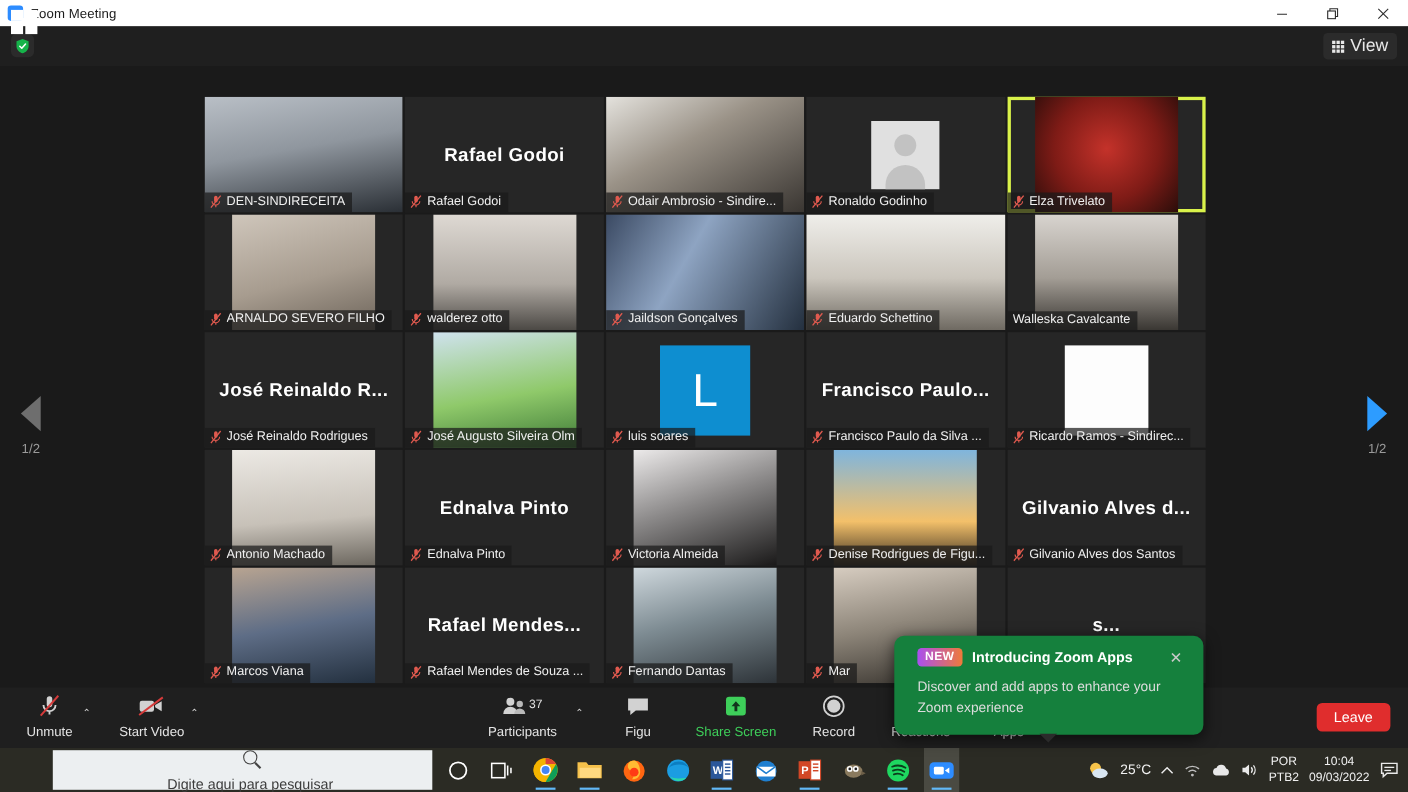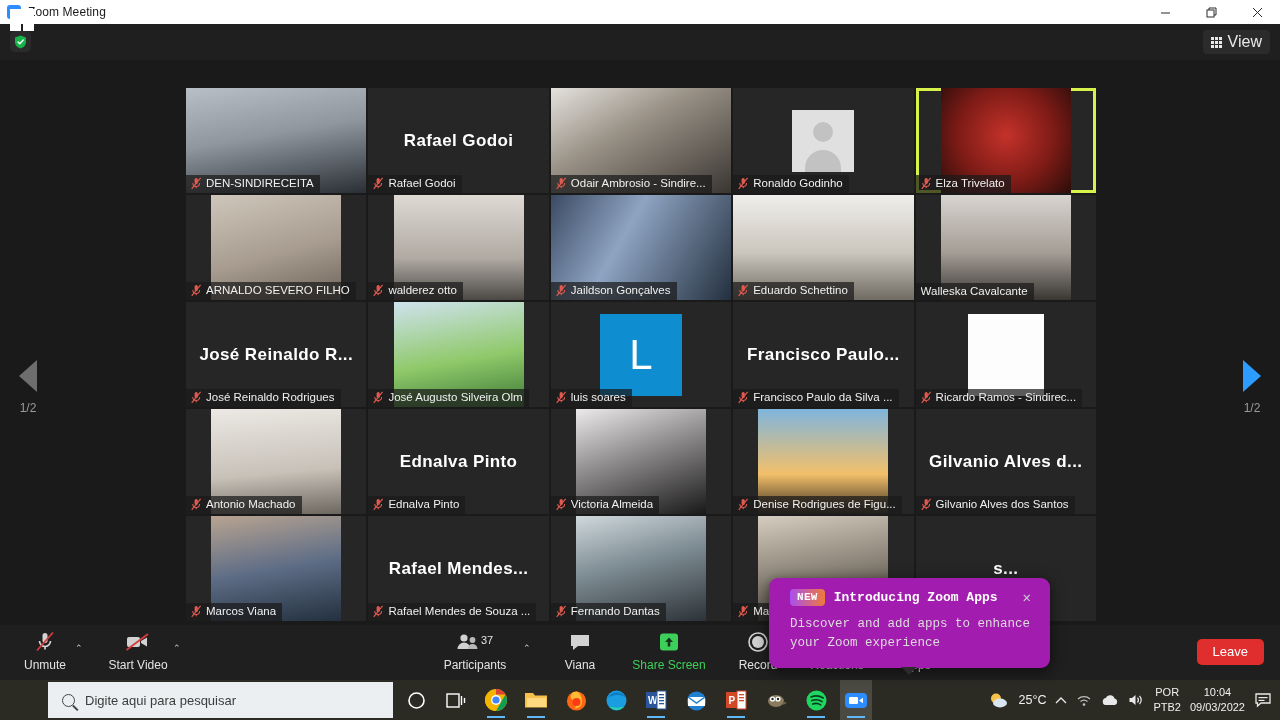--- a/index.html
+++ b/index.html
@@ -91,22 +91,22 @@
     font-size:11.5px; color:#f0f0f0; white-space:nowrap; overflow:hidden;
   }
   .label .nm { overflow:hidden; text-overflow:ellipsis; }
   .micmute { width:11px; height:13px; flex:none; position:relative; display:block; }
 
   
   .ph { width:100%; height:100%; }
 
   
   .popup {
-    position:absolute; left:769px; top:518px; width:281px; height:90px;
-    background:#a21caf; border-radius:9px; box-shadow:0 3px 14px rgba(0,0,0,.6); z-index:20;font-family:Liberation Mono, monospace;
+    position:absolute; left:813px; top:518px; width:281px; height:90px;
+    background:#15803d; border-radius:9px; box-shadow:0 3px 14px rgba(0,0,0,.6); z-index:20;
   }
   .popup::after { content:""; position:absolute; left:132px; bottom:-7px;
     width:0; height:0; border-left:8px solid transparent; border-right:8px solid transparent;
     border-top:8px solid #2b2b2b; }
   .pop-head { display:flex; align-items:center; gap:9px; padding:11px 10px 0 21px; }
   .newbadge {
     background:linear-gradient(90deg,#a94ff0 0%,#ef7a3a 100%);
     color:#fff; font-size:11px; font-weight:bold; border-radius:4px; padding:2px 7px 3px;
     letter-spacing:.3px;
   }
@@ -131,21 +131,21 @@
   }
   .share-grn { color:#3ecf5a !important; }
 
   
   .taskbar { position:absolute; top:680px; left:0; width:1280px; height:40px; background:#2b2b24; }
   .startbtn { position:absolute; left:10px; top:9px; width:25px; height:23px;
     display:grid; grid-template-columns:11px 11px; grid-template-rows:10px 10px; gap:2px; }
   .startbtn i { background:#fff; display:block; }
   .searchbox {
     position:absolute; left:48px; top:682px; width:345px; height:36px;
-    background:#eceff1; display:flex; align-items:center; gap:10px; padding-left:14px;
+    background:#eceff1; display:flex; align-items:center; gap:10px; padding-left:14px;flex-direction:column;
   }
   .searchbox .magn { width:13px; height:13px; border:1.6px solid #444; border-radius:50%;
     position:relative; flex:none; }
   .searchbox .magn::after { content:""; position:absolute; right:-5px; bottom:-3px; width:7px;
     height:1.6px; background:#444; transform:rotate(45deg); }
   .searchbox span { color:#3c3c3c; font-size:13px; }
   .tbicons { position:absolute; left:400px; top:680px; height:40px; display:flex; align-items:center; gap:8px; }
   .tbi { width:32px; height:40px; display:flex; align-items:center; justify-content:center; position:relative; }
   .tbi.active { background:#4a4a42; }
   .tbi.run::after { content:""; position:absolute; bottom:2px; left:7px; width:18px; height:2px; background:#62b8f7; }
@@ -608,21 +608,21 @@
       <div class="lbl">Participants</div>
       <div class="caret" style="left:93px;">⌃</div>
     </div>
 
     <div class="tool" style="left:535px;">
       <div class="ico">
         <svg width="22" height="19" viewBox="0 0 22 19">
           <path d="M2 2 h18 v11 h-11 l-5 4 v-4 h-2 Z" fill="#d2d2d2"></path>
         </svg>
       </div>
-      <div class="lbl">Viana</div>
+      <div class="lbl">Figu</div>
     </div>
 
     <div class="tool" style="left:624px;">
       <div class="ico">
         <svg width="24" height="20" viewBox="0 0 24 20">
           <rect x="3" y="1.5" width="18" height="17" rx="3" fill="#3ecf5a"></rect>
           <path d="M12 5.5 L16 10 H13.3 V14.5 H10.7 V10 H8 Z" fill="#12351c"></path>
         </svg>
       </div>
       <div class="lbl share-grn">Share Screen</div>

